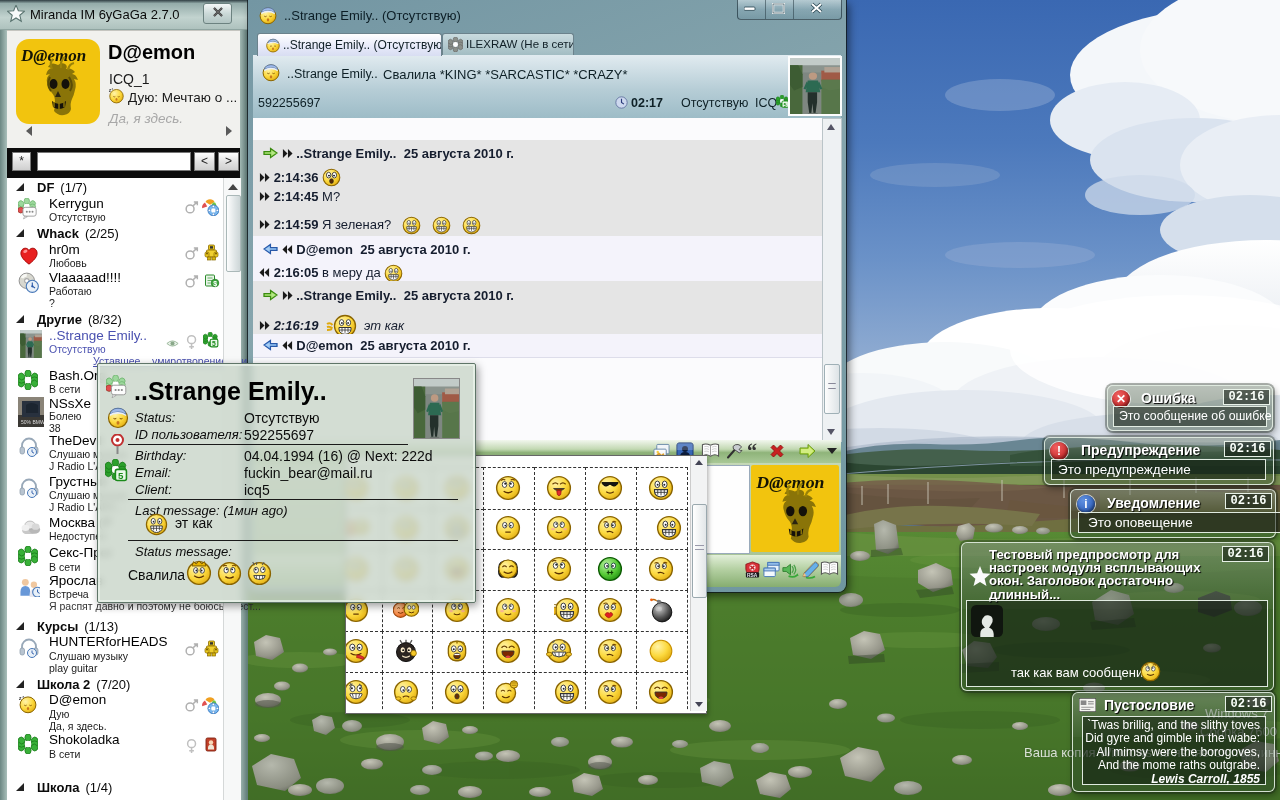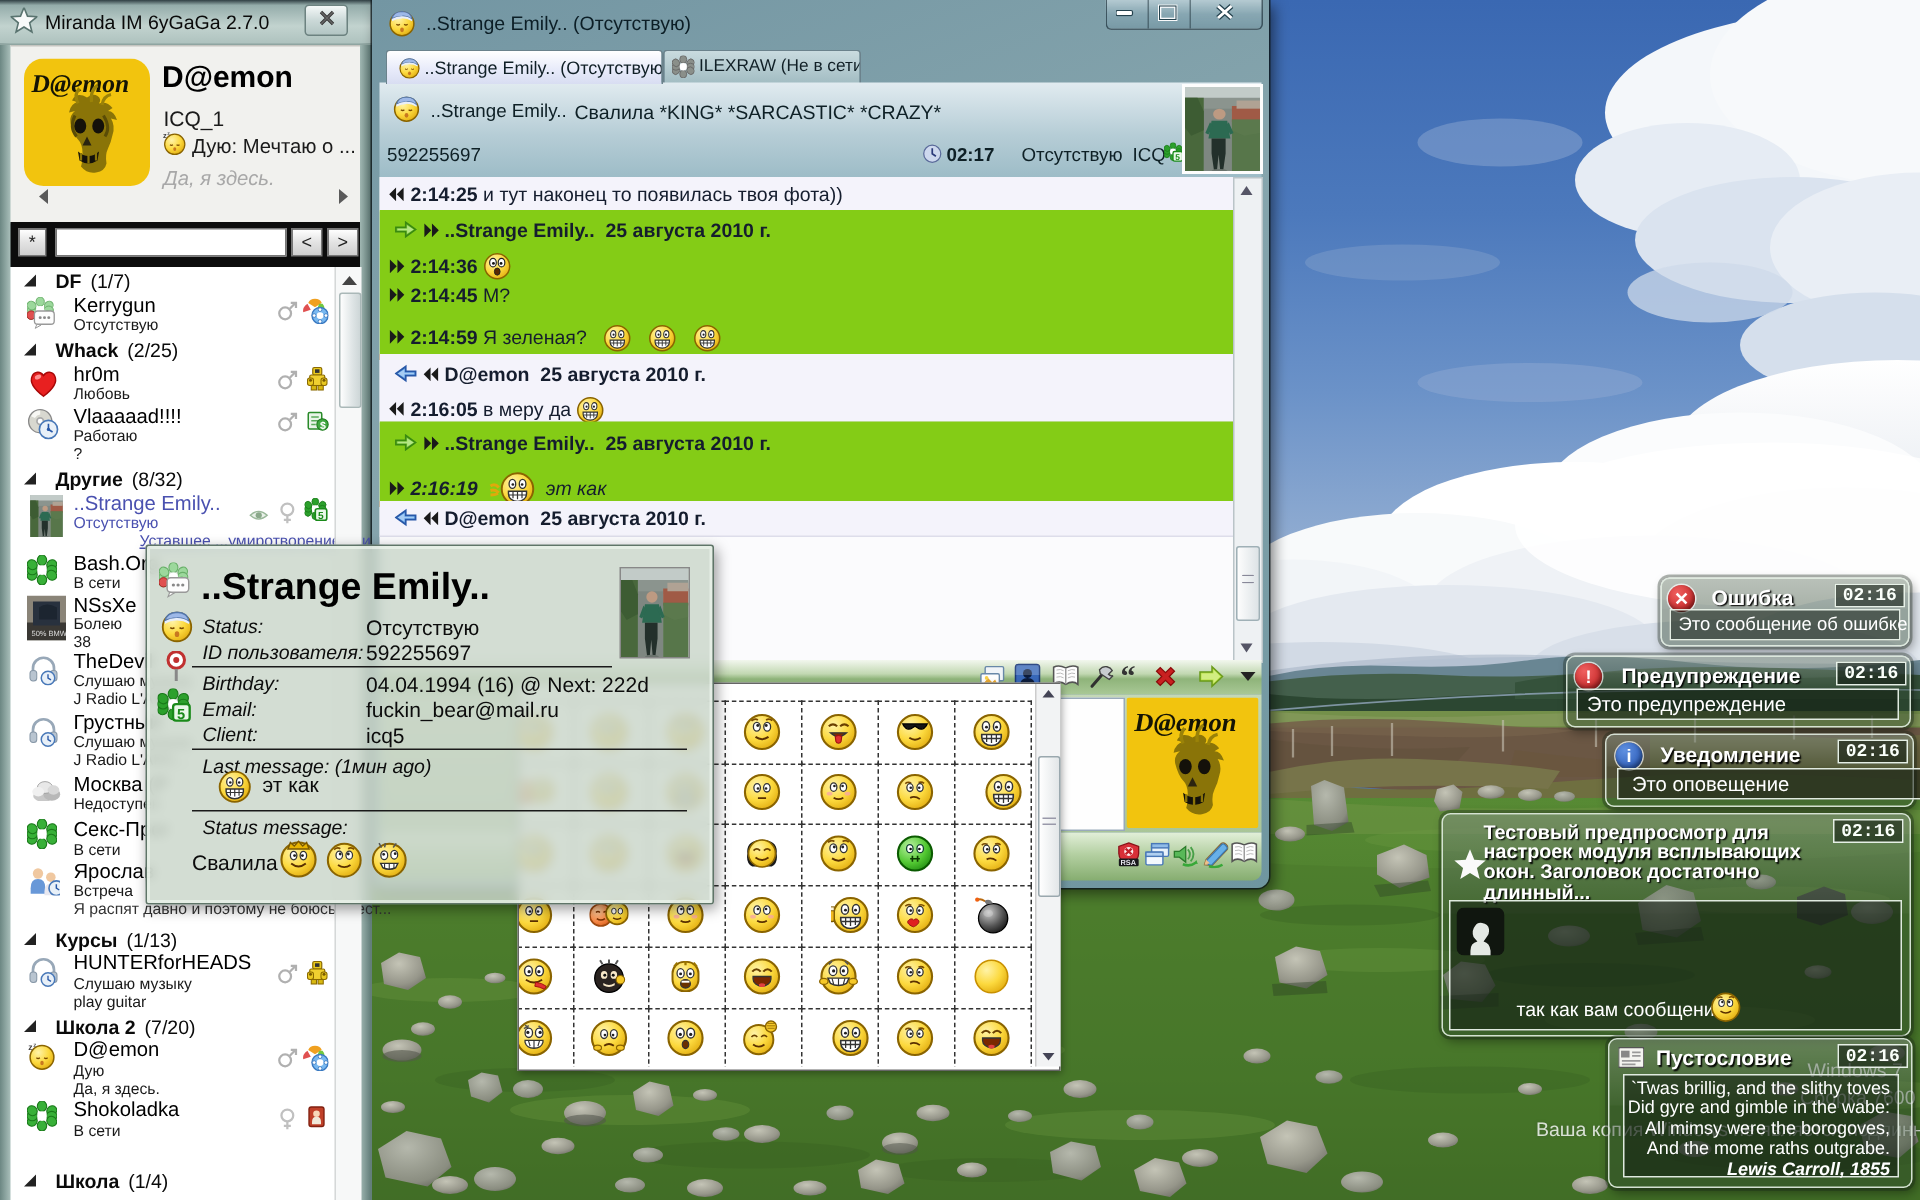--- a/index.html
+++ b/index.html
@@ -44,21 +44,21 @@
 #infoband .n1{position:absolute;left:34px;top:12px;font-size:12.5px;color:#0e2026;}
 #infoband .n2{position:absolute;left:130px;top:12px;font-size:13px;color:#0e2026;}
 #infoband .uin{position:absolute;left:5px;top:41px;font-size:12.5px;color:#0e2026;}
 #infoband .tme{position:absolute;left:378px;top:41px;font-size:12.5px;font-weight:bold;color:#0e2026;}
 #infoband .ist{position:absolute;left:428px;top:41px;font-size:12.5px;color:#0e2026;}
 #infoband .icq{position:absolute;left:502px;top:41px;font-size:12.5px;color:#0e2026;}
 #emavatar{position:absolute;left:535px;top:1px;width:50px;height:56px;border:2px solid #fdfdfd;}
 #log{position:absolute;left:5px;top:118px;width:569px;height:322px;background:#fbfbfd;overflow:hidden;font-size:13px;color:#151d2e;}
 .sec{position:absolute;left:0;width:569px;}
 .sec.lav{background:#f4f3fb;border-bottom:1px solid #ddddea;}
-.sec.grn{background:#84cc16;border-bottom:4px solid #b91c1c;}
+.sec.grn{background:#e5e5e5;border-bottom:4px solid #b91c1c;}
 .lrow{position:absolute;white-space:nowrap;}
 .tstamp{font-weight:bold;}
 #logsb{position:absolute;left:574px;top:118px;width:18px;height:322px;background:#eef1f3;border:1px solid #bac4c8;}
 .sbarr{position:absolute;left:4px;width:0;height:0;border-left:4px solid transparent;border-right:4px solid transparent;}
 #logthumb{position:absolute;left:1px;top:245px;width:14px;height:48px;background:linear-gradient(90deg,#fdfdfd,#dde3e6);border:1px solid #9fb0b6;border-radius:2px;}
 #toolbar1{position:absolute;left:5px;top:440px;width:588px;height:23px;background:linear-gradient(180deg,#f2f7ee,#c2d8b2 40%,#8fb47a 55%,#a9c896);}
 #inputarea{position:absolute;left:5px;top:463px;width:588px;height:92px;background:linear-gradient(180deg,#c4d8b6,#a9c598);}
 #inputwhite{position:absolute;left:220px;top:2px;width:275px;height:87px;background:#fefefe;border:1px solid #9ab;}
 #chatav{position:absolute;left:498px;top:2px;width:88px;height:87px;}
 #statusbar{position:absolute;left:5px;top:555px;width:588px;height:32px;background:linear-gradient(180deg,#e2efd9,#b4d0a2 45%,#86ad70);border-radius:0 0 6px 6px;}
@@ -990,25 +990,20 @@
  <div class="ist">Отсутствую</div>
  <div class="icq">ICQ</div>
  <svg class="abs" style="left:523px;top:40px" width="15" height="15" viewBox="0 0 20 20">
         <use href="#clover5"></use>
       </svg>
  <svg id="emavatar" viewBox="0 0 48 62" preserveAspectRatio="none">
         <use href="#photoem"></use>
       </svg>
 </div>
 <div id="log">
- <div class="sec lav" style="top:0;height:22px;">
-  <div class="lrow" style="left:6px;top:4px;"><svg width="11" height="11" viewBox="0 0 12 12" style="vertical-align:-1px">
-            <use href="#dblL"></use>
-          </svg> <span class="tstamp">2:14:25</span> и тут наконец то появилась твоя фота))</div>
- </div>
  <div class="sec grn" style="top:22px;height:96px;">
   <div class="lrow" style="left:10px;top:6px;"><svg width="15" height="14" viewBox="0 0 16 14" style="vertical-align:-2px">
             <use href="#arrgreen"></use>
           </svg>&nbsp;<svg width="11" height="11" viewBox="0 0 12 12" style="vertical-align:-1px">
             <use href="#dblR"></use>
           </svg> <b>..Strange Emily..</b>&nbsp; <span class="tstamp">25 августа 2010 г.</span></div>
   <div class="lrow" style="left:6px;top:28px;"><svg width="11" height="11" viewBox="0 0 12 12" style="vertical-align:-1px">
             <use href="#dblR"></use>
           </svg> <span class="tstamp">2:14:36</span> <svg width="19" height="19" viewBox="0 0 24 24" style="vertical-align:-5px">
             <use href="#sm-shock"></use>

